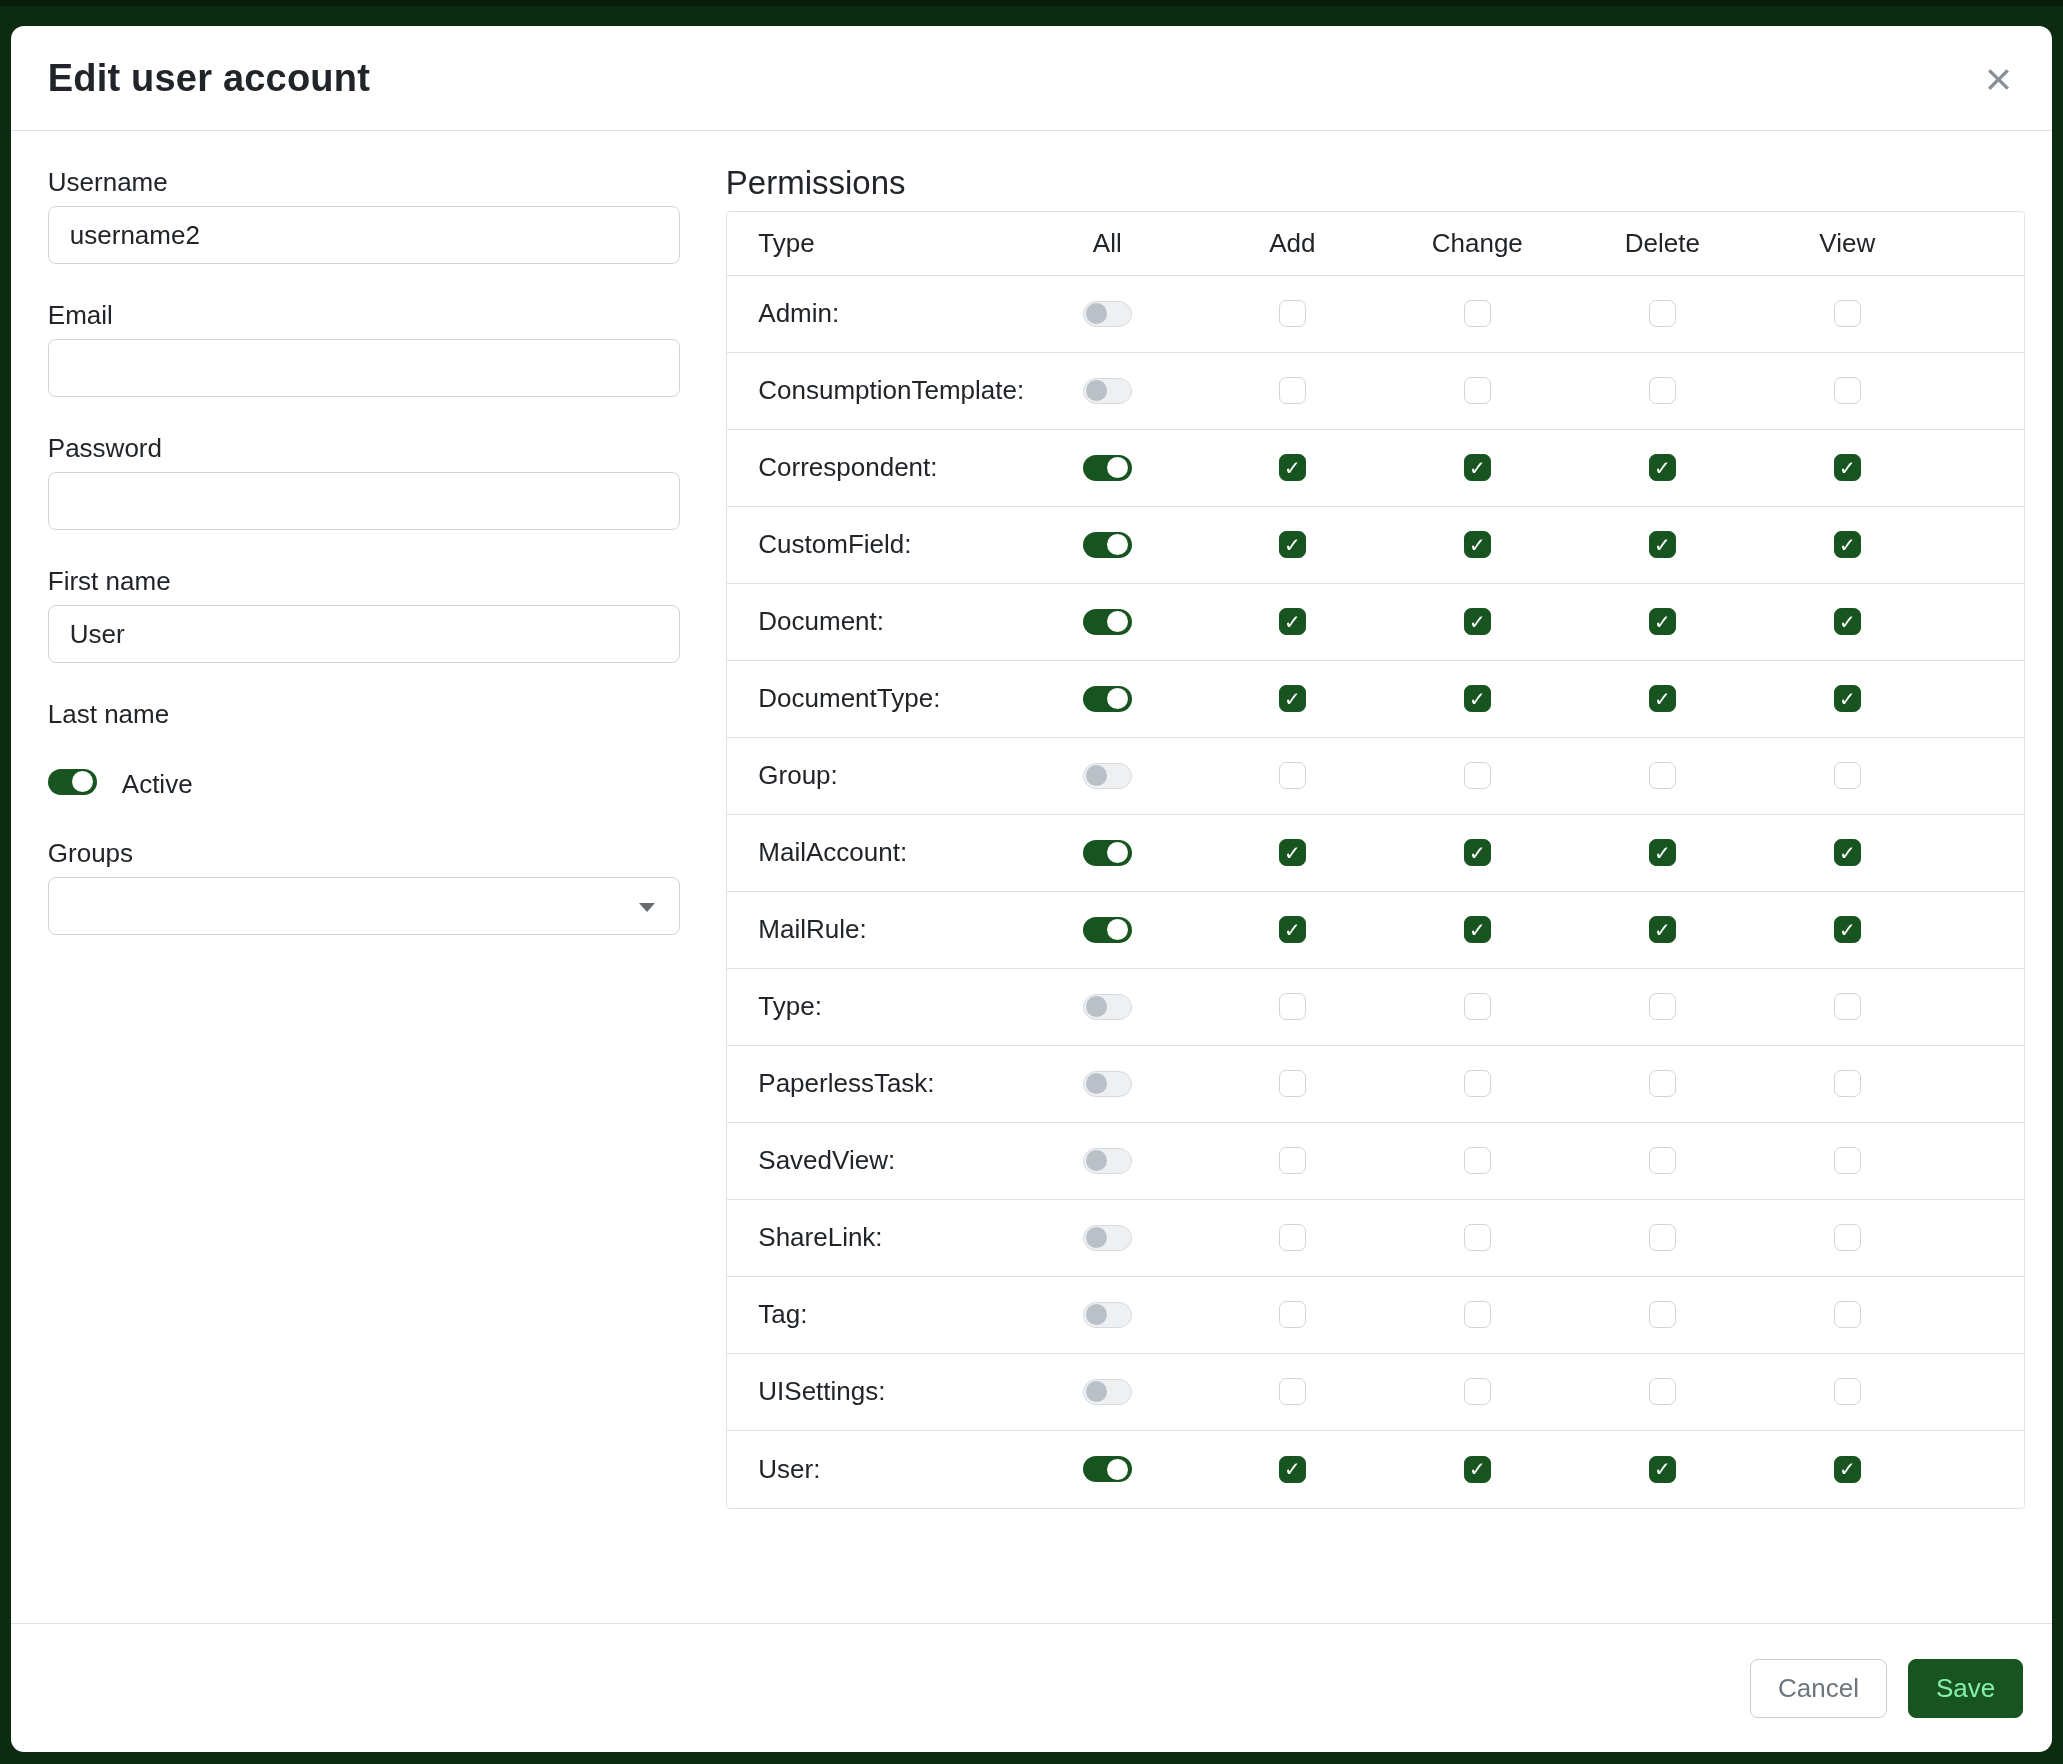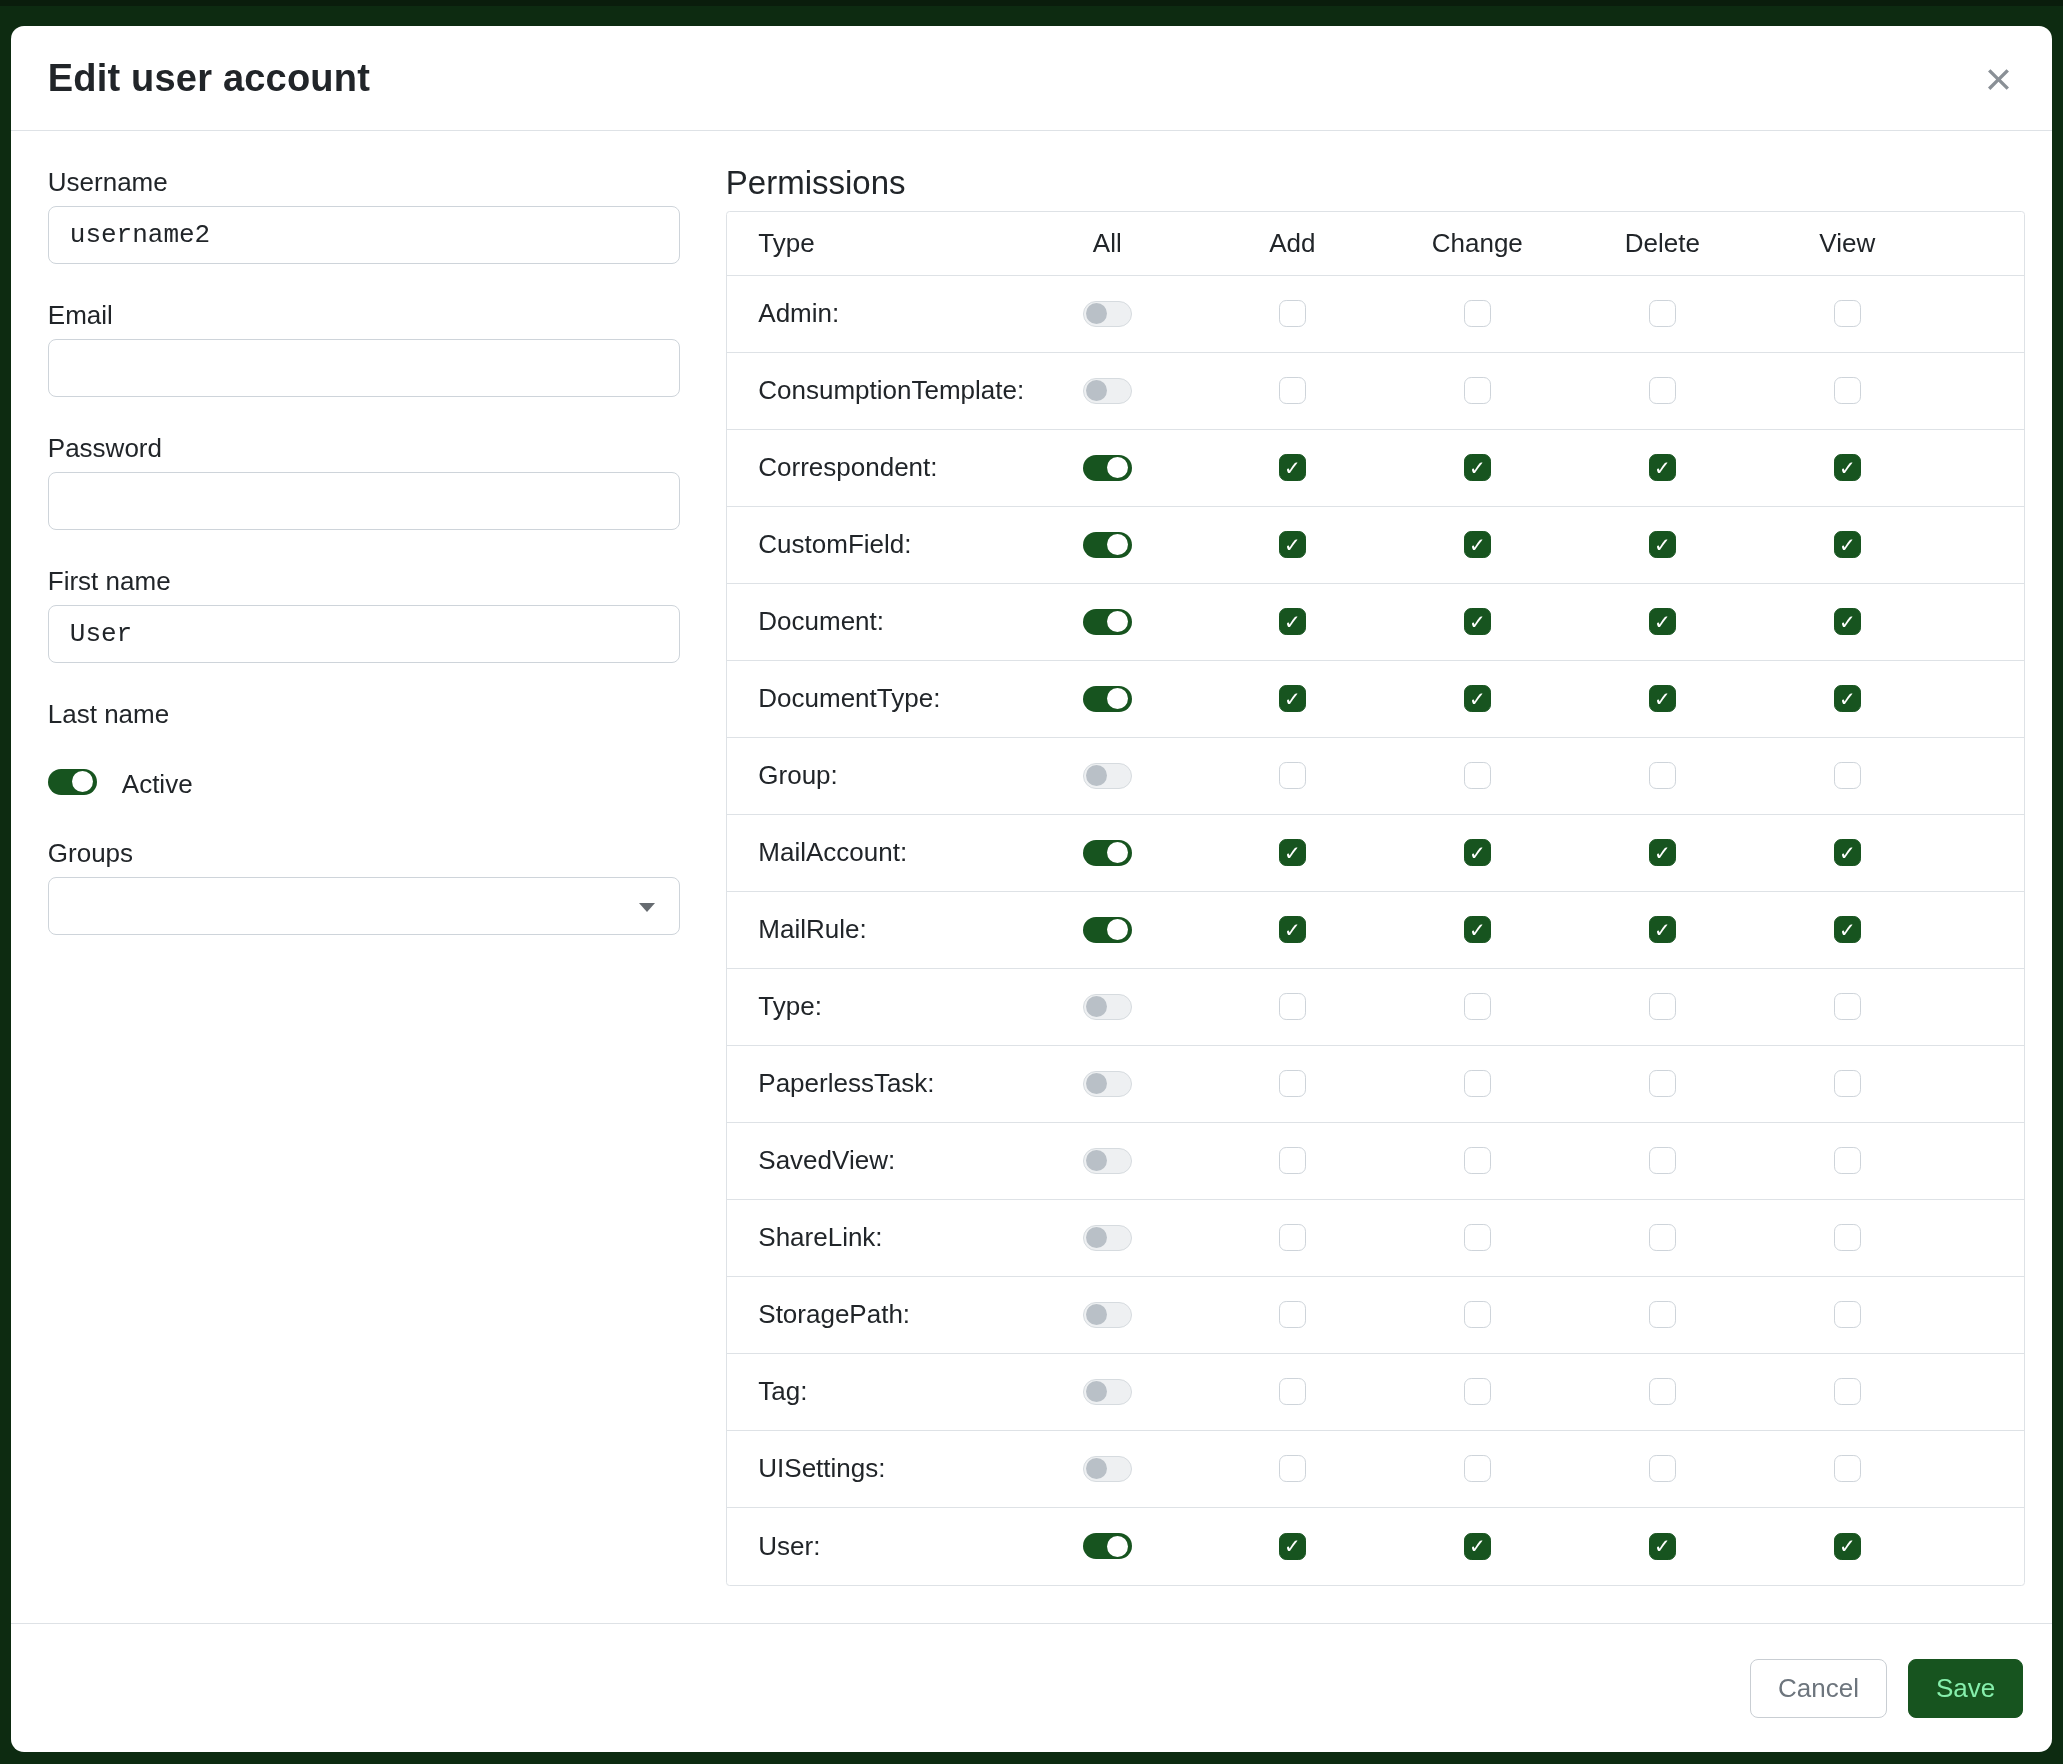--- a/index.html
+++ b/index.html
@@ -43,21 +43,21 @@
   
   .modal-body{flex:1 1 auto;display:flex;padding:36px 27px 0 37px;overflow:hidden;}
   .left-col{width:632px;flex:0 0 632px;}
   .right-col{flex:1 1 auto;margin-left:46px;}
   .field{margin-bottom:36px;}
   .field-label{display:block;font-size:26px;line-height:31px;margin:0 0 8px 0;}
   .text-input{
     width:100%;height:58px;
     border:0.9px solid var(--input-border);border-radius:8px;
     padding:0 21px;font-size:26px;color:var(--text);
-    font-family:Liberation Mono, monospace;
+    font-family:Liberation Sans, sans-serif;
     outline:none;background:#fff;
   }
   
   .switch{
     display:inline-block;width:49px;height:26px;border-radius:13.5px;
     position:relative;flex:0 0 49px;cursor:pointer;
   }
   .switch .knob{
     position:absolute;top:2.7px;width:21px;height:21px;border-radius:50%;
   }
@@ -448,40 +448,20 @@
                   <span class="cbox"></span>
                 </div>
     <div class="perm-cell">
                   <span class="cbox"></span>
                 </div>
     <div class="perm-cell">
                   <span class="cbox"></span>
                 </div>
   </div>
 
-  <div class="perm-grid-row perm-row">
-    <div class="perm-type">StoragePath:</div>
-    <div class="perm-cell">
-      <span class="switch off">
-                    <span class="knob"></span>
-                  </span>
-    </div>
-    <div class="perm-cell">
-                  <span class="cbox"></span>
-                </div>
-    <div class="perm-cell">
-                  <span class="cbox"></span>
-                </div>
-    <div class="perm-cell">
-                  <span class="cbox"></span>
-                </div>
-    <div class="perm-cell">
-                  <span class="cbox"></span>
-                </div>
-  </div>
 
   <div class="perm-grid-row perm-row">
     <div class="perm-type">Tag:</div>
     <div class="perm-cell">
       <span class="switch off">
                     <span class="knob"></span>
                   </span>
     </div>
     <div class="perm-cell">
                   <span class="cbox"></span>

